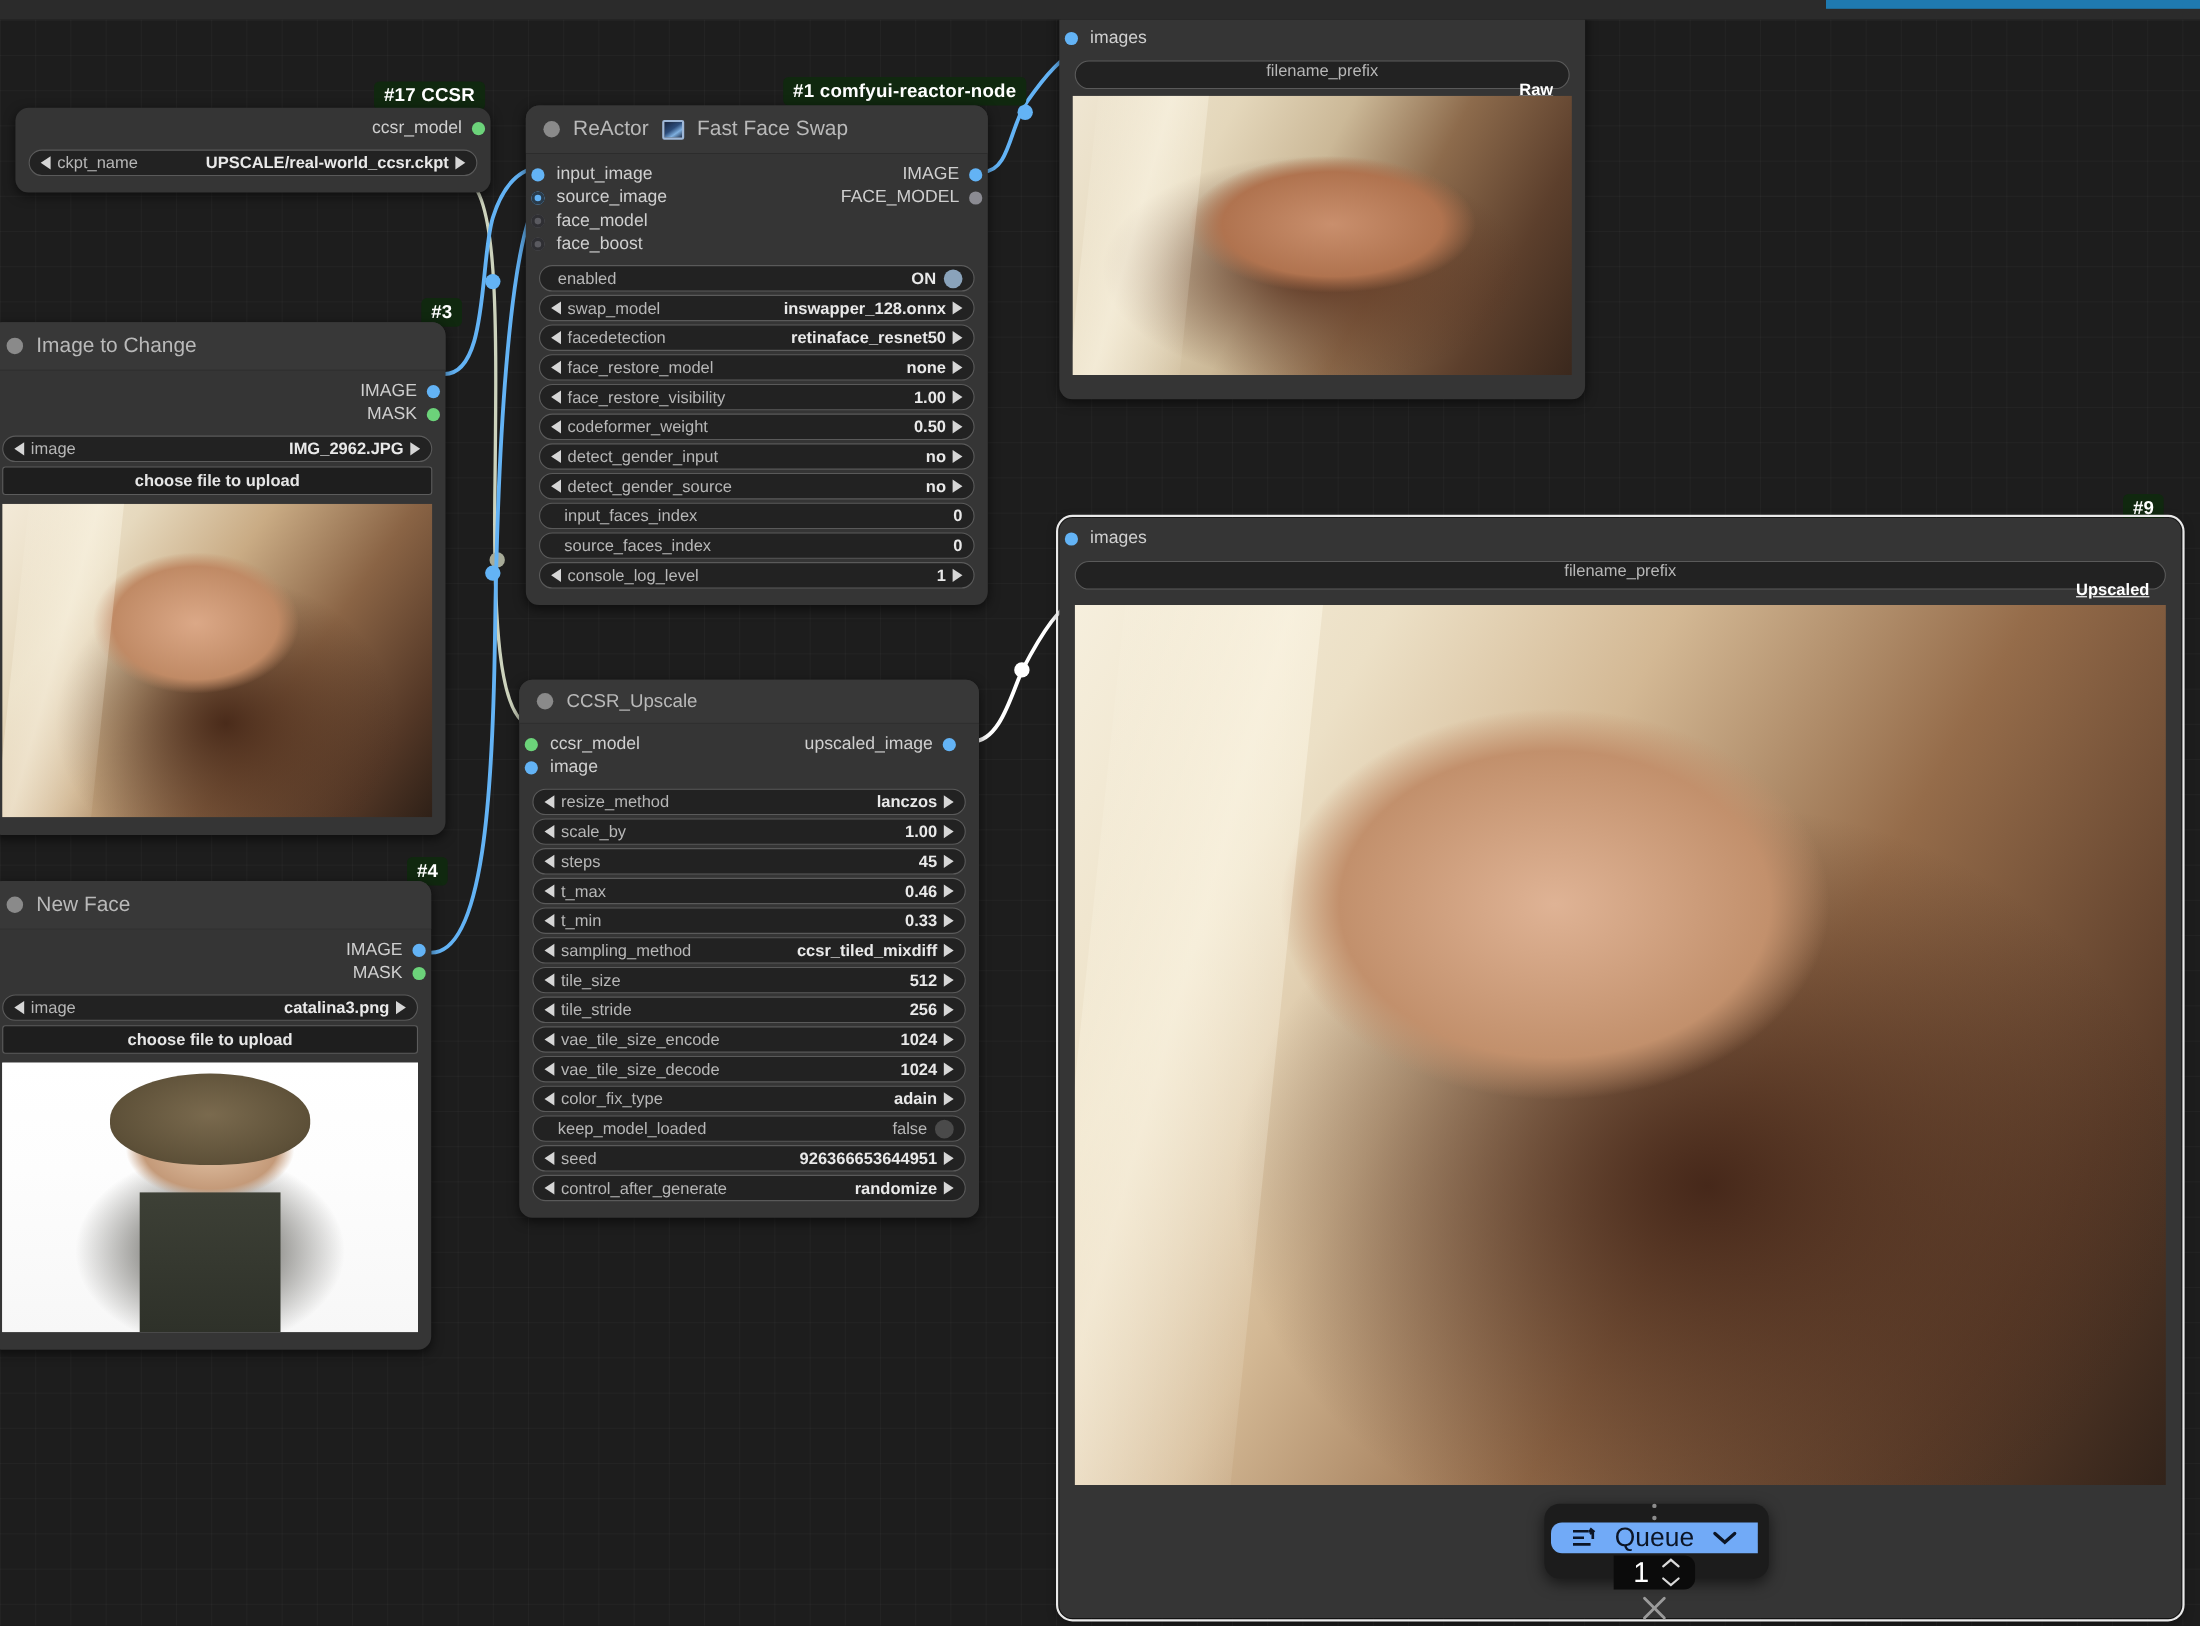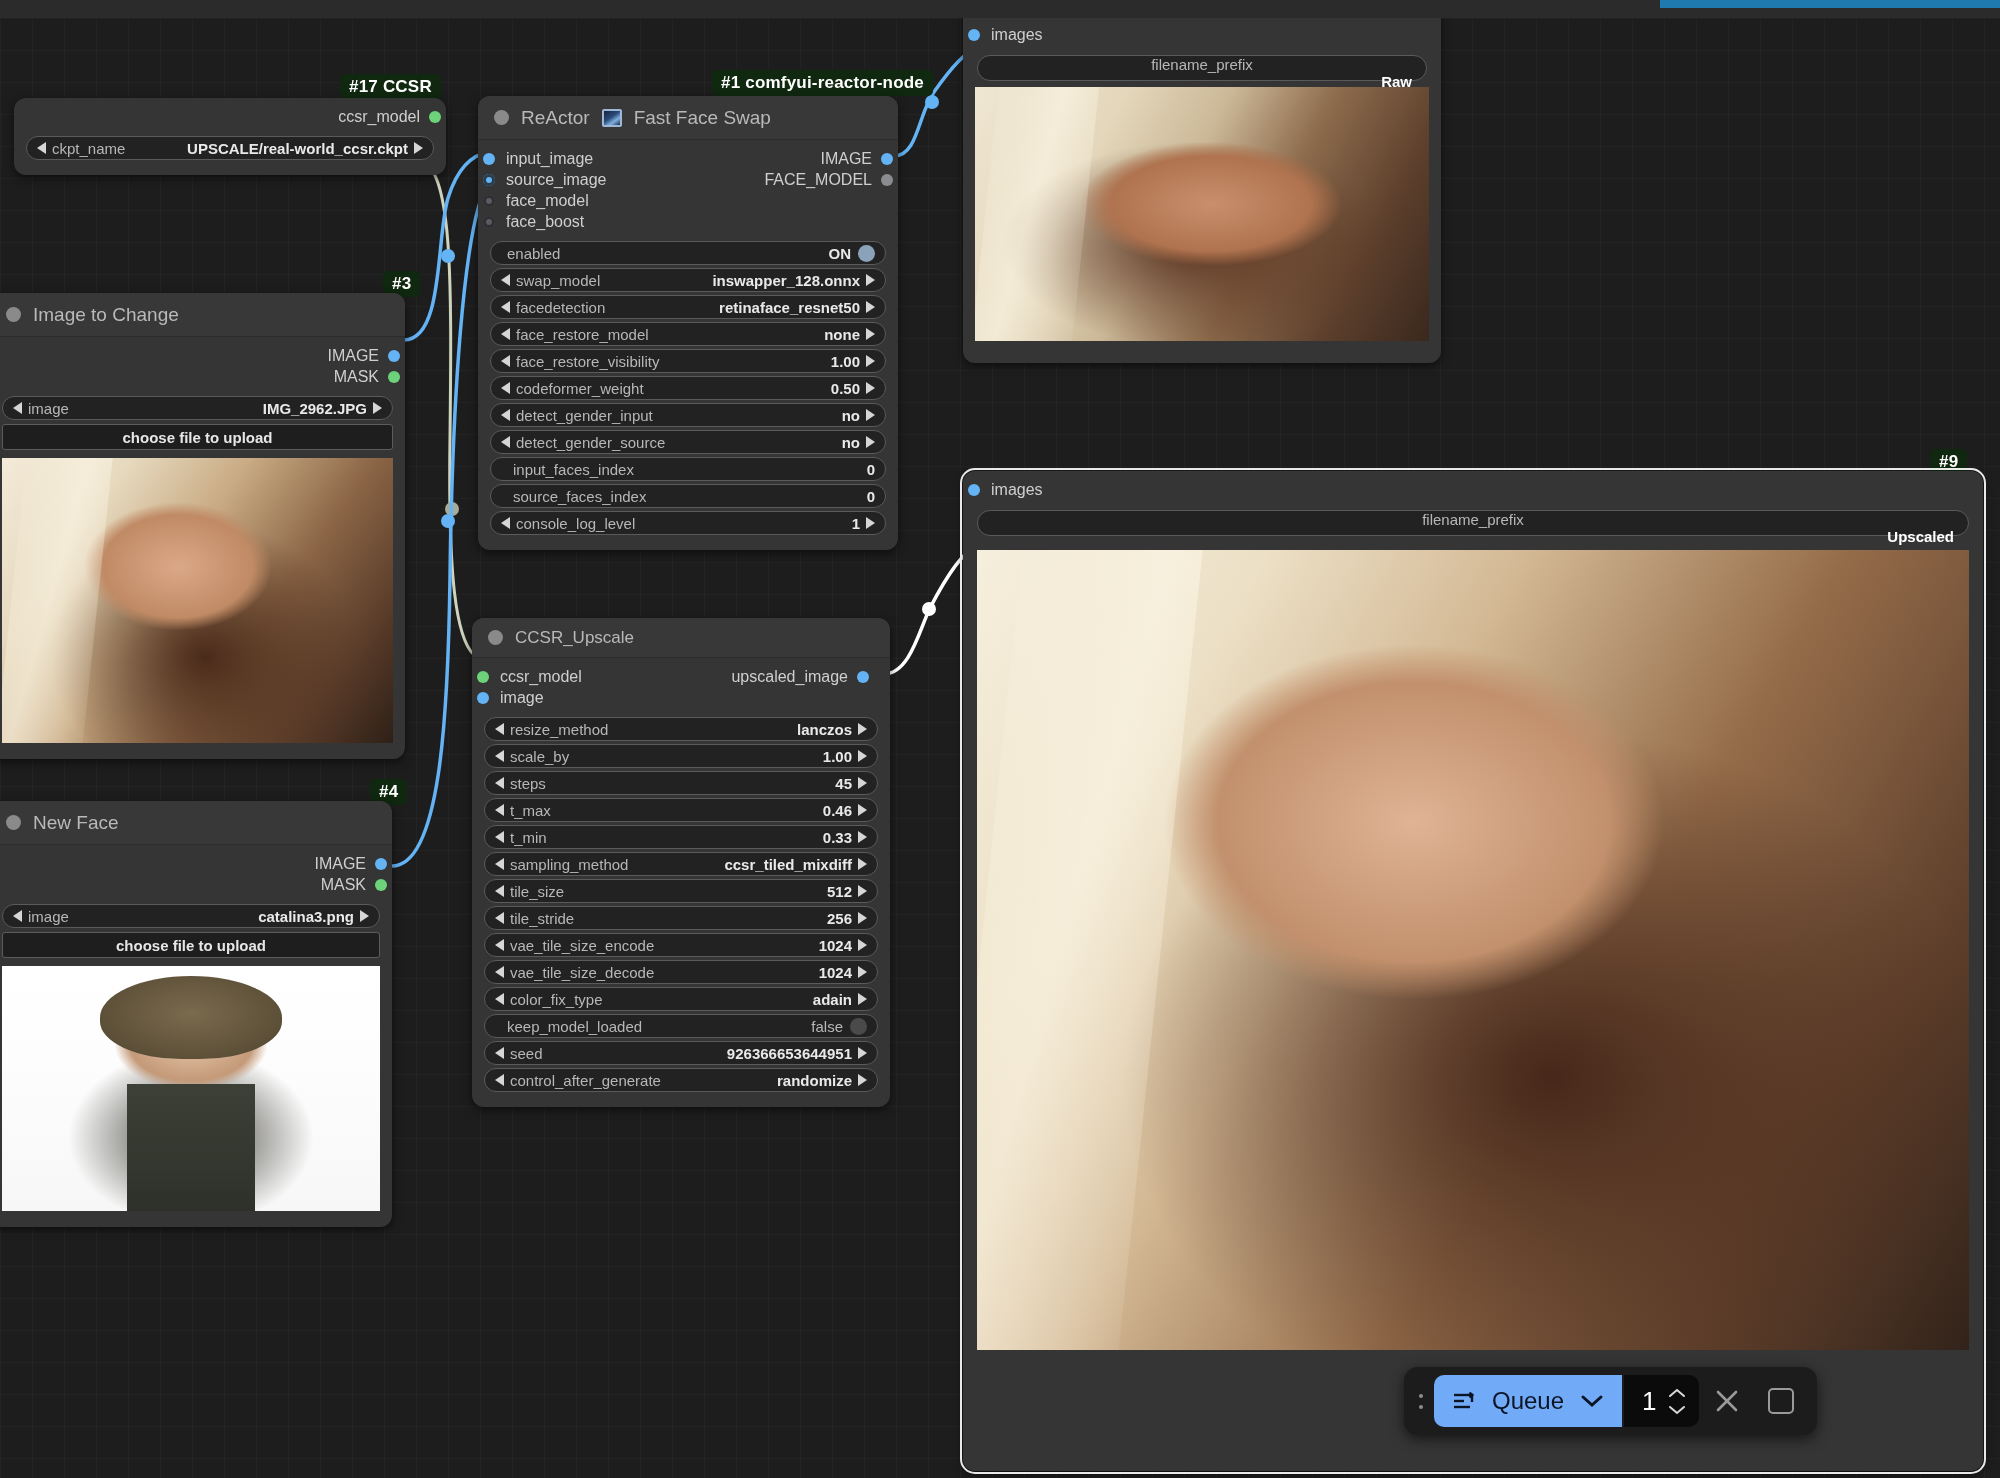--- a/index.html
+++ b/index.html
@@ -137,21 +137,21 @@
     display: flex; align-items: center; justify-content: center;
     font-size: 15px; color: #e6e6e6; font-weight: bold;
   }
 
   .filename-pill {
     margin: 4px 14px; height: 26px;
     background: #222; border: 1px solid #5a5a5a; border-radius: 13px;
     display:flex; align-items:center; padding: 0 14px;
     font-size: 15px; color:#b7b7b7;flex-direction:column;
   }
-  .filename-pill .wval { margin-left:auto; color:#fff; font-weight:bold; }
+  .filename-pill .wval { margin-left:auto; color:#fff; font-weight:bold;text-decoration:underline; }
 
   
   .preview { margin: 8px 12px 4px 12px; overflow: hidden; position: relative; }
 
   
   .portrait { width: 100%; height: 100%; position: relative; overflow: hidden; }
 
   .pA { background:
       radial-gradient(ellipse 40% 34% at 52% 46%, #c98f6d 0%, #b0734f 55%, rgba(176,115,79,0) 72%),
       radial-gradient(ellipse 60% 58% at 48% 62%, #5a3320 0%, rgba(90,51,32,0) 70%),
@@ -185,20 +185,21 @@
   #toolbar {
     position: absolute;
     left: 1404px; top: 1349px;
     height: 68px;
     background: #1c1c1c;
     border-radius: 14px;
     display: flex; align-items: center;
     padding: 0 10px 0 6px;
     box-shadow: 0 4px 14px rgba(0,0,0,.6);
     gap: 2px;
+    flex-direction: column;
   }
   .dots6 {
     width: 22px; height: 34px; display:flex; flex-direction:column;
     justify-content:center; align-items:center; gap:7px;
   }
   .dots6 i { width:4px; height:4px; border-radius:50%; background:#8d8d8d; display:block; }
   .queue-btn {
     display:flex; align-items:center; gap:14px;
     background:#71aaf7; color:#0c1526;
     height: 52px; border-radius: 10px 0 0 10px;

